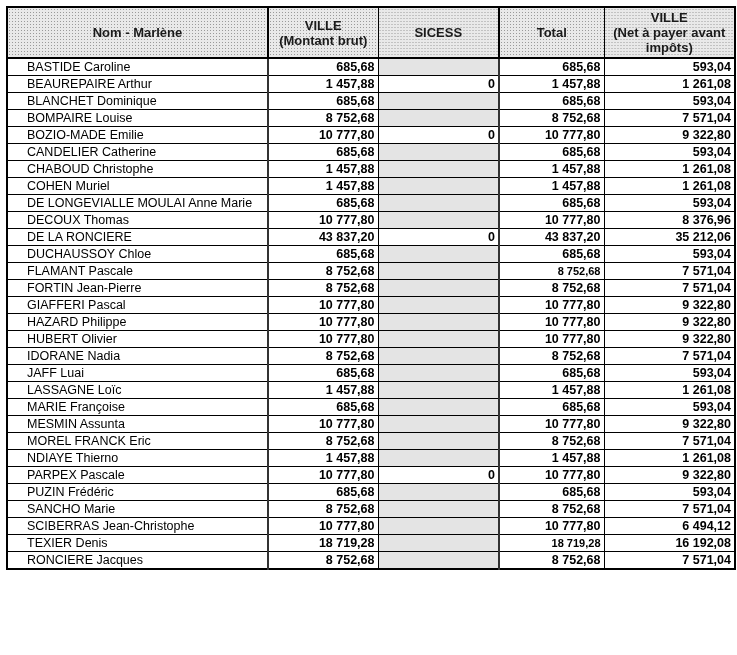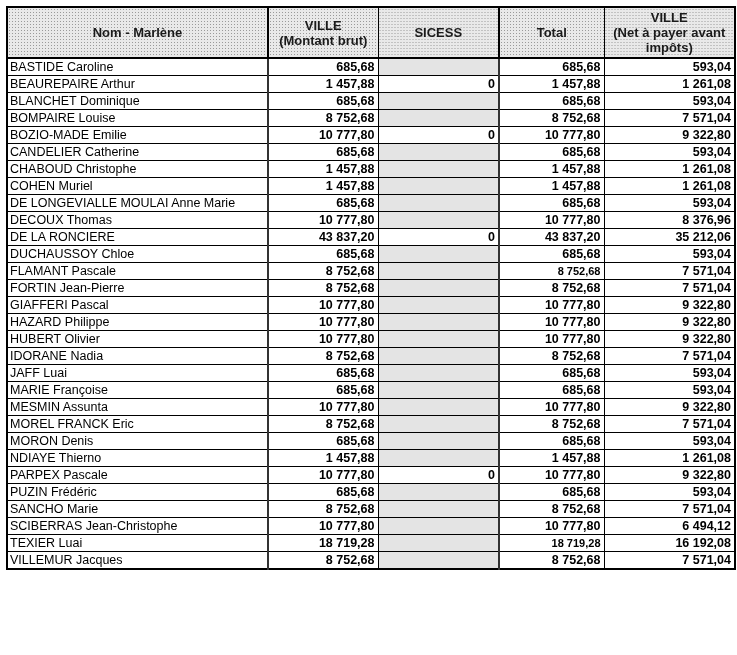--- a/index.html
+++ b/index.html
@@ -35,21 +35,21 @@
   table.sheet td {
     height:16px;
     padding:0 3px;
     font-size:12.5px;
     line-height:16px;
     color:#000;
     border:1px solid #000;
     white-space:nowrap;
     overflow:hidden;
   }
-  table.sheet td.name { text-align:left; padding-left:2px; }
+  table.sheet td.name { text-align:left; padding-left:19px; }
   table.sheet td.num { text-align:right; font-weight:bold; }
   table.sheet td.c2 { border-left:2px solid #333; }
   table.sheet td.c4 { border-left:2px solid #333; }
   table.sheet td.sicess-empty { background:#e4e4e4; }
   table.sheet td.small { font-size:11px; }
 </style>
 </head>
 <body>
 
 <table class="sheet">
@@ -204,20 +204,27 @@
         <td class="c5 num">7 571,04</td>
       </tr>
       <tr>
         <td class="c1 name">JAFF Luai</td>
         <td class="c2 num">685,68</td>
         <td class="c3 num sicess-empty"></td>
         <td class="c4 num">685,68</td>
         <td class="c5 num">593,04</td>
       </tr>
       <tr>
+        <td class="c1 name">LASSAGNE Loïc</td>
+        <td class="c2 num">1 457,88</td>
+        <td class="c3 num sicess-empty"></td>
+        <td class="c4 num">1 457,88</td>
+        <td class="c5 num">1 261,08</td>
+      </tr>
+      <tr>
         <td class="c1 name">MARIE Françoise</td>
         <td class="c2 num">685,68</td>
         <td class="c3 num sicess-empty"></td>
         <td class="c4 num">685,68</td>
         <td class="c5 num">593,04</td>
       </tr>
       <tr>
         <td class="c1 name">MESMIN Assunta</td>
         <td class="c2 num">10 777,80</td>
         <td class="c3 num sicess-empty"></td>
@@ -225,27 +232,20 @@
         <td class="c5 num">9 322,80</td>
       </tr>
       <tr>
         <td class="c1 name">MOREL FRANCK Eric</td>
         <td class="c2 num">8 752,68</td>
         <td class="c3 num sicess-empty"></td>
         <td class="c4 num">8 752,68</td>
         <td class="c5 num">7 571,04</td>
       </tr>
       <tr>
-        <td class="c1 name">MORON Denis</td>
-        <td class="c2 num">685,68</td>
-        <td class="c3 num sicess-empty"></td>
-        <td class="c4 num">685,68</td>
-        <td class="c5 num">593,04</td>
-      </tr>
-      <tr>
         <td class="c1 name">NDIAYE Thierno</td>
         <td class="c2 num">1 457,88</td>
         <td class="c3 num sicess-empty"></td>
         <td class="c4 num">1 457,88</td>
         <td class="c5 num">1 261,08</td>
       </tr>
       <tr>
         <td class="c1 name">PARPEX Pascale</td>
         <td class="c2 num">10 777,80</td>
         <td class="c3 num">0</td>
@@ -267,27 +267,27 @@
         <td class="c5 num">7 571,04</td>
       </tr>
       <tr>
         <td class="c1 name">SCIBERRAS Jean-Christophe</td>
         <td class="c2 num">10 777,80</td>
         <td class="c3 num sicess-empty"></td>
         <td class="c4 num">10 777,80</td>
         <td class="c5 num">6 494,12</td>
       </tr>
       <tr>
-        <td class="c1 name">TEXIER Luai</td>
+        <td class="c1 name">TEXIER Denis</td>
         <td class="c2 num">18 719,28</td>
         <td class="c3 num sicess-empty"></td>
         <td class="c4 num small">18 719,28</td>
         <td class="c5 num">16 192,08</td>
       </tr>
       <tr>
-        <td class="c1 name">VILLEMUR Jacques</td>
+        <td class="c1 name">RONCIERE Jacques</td>
         <td class="c2 num">8 752,68</td>
         <td class="c3 num sicess-empty"></td>
         <td class="c4 num">8 752,68</td>
         <td class="c5 num">7 571,04</td>
       </tr>
     </tbody>
 </table>
 
 </body></html>

